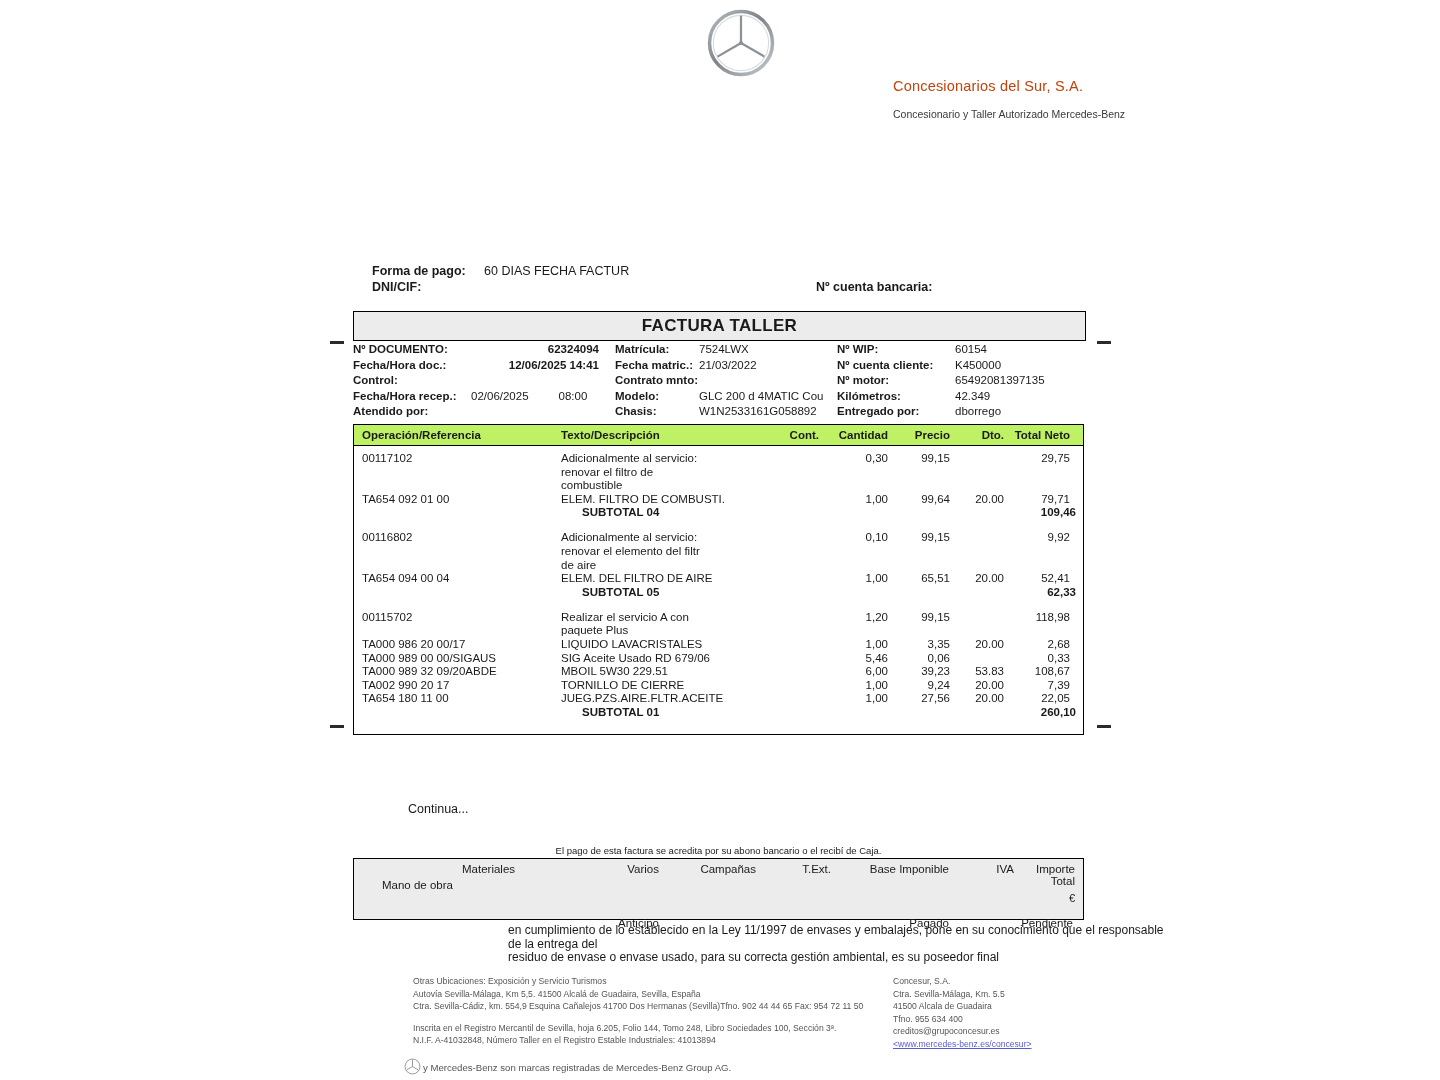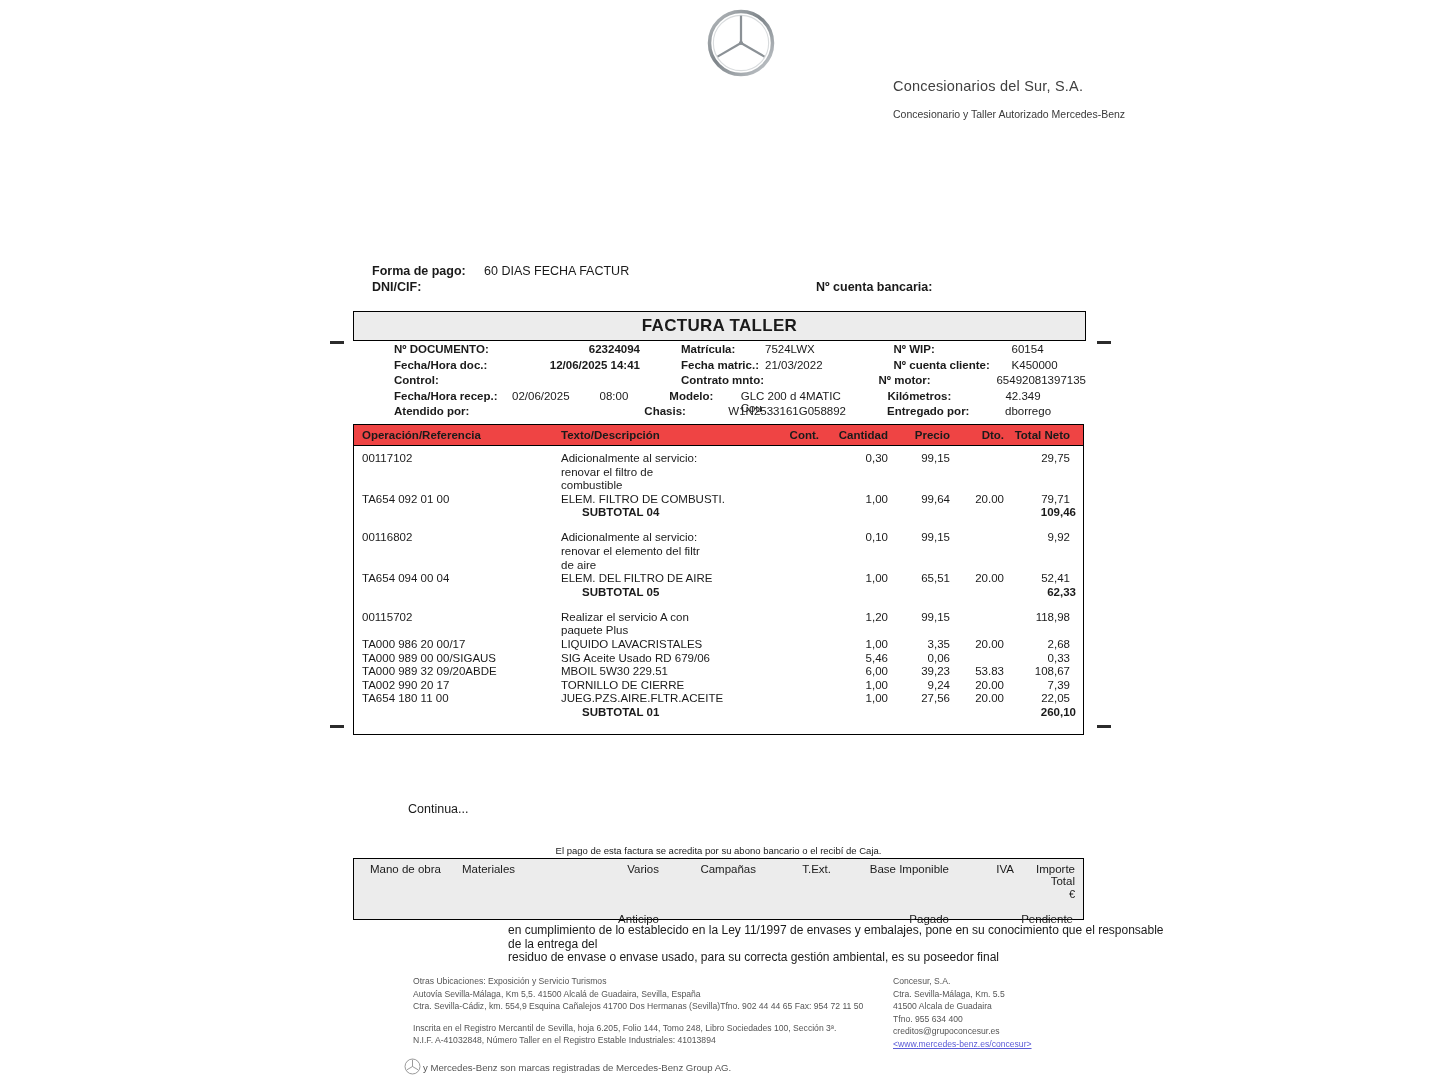--- a/index.html
+++ b/index.html
@@ -19,21 +19,21 @@
   
   .star-logo { position: absolute; left: 706px; top: 8px; }
   .company-block {
     position: absolute;
     left: 893px;
     top: 78px;
     width: 430px;
   }
   .company-name {
     font-size: 14.5px;
-    color: #404040;
+    color: #c2410c;
     letter-spacing: .2px;
     white-space: nowrap;
   }
   .company-sub {
     font-size: 10.5px;
     color: #3a3a3a;
     margin-top: 14px;
     white-space: nowrap;
   }
 
@@ -81,21 +81,21 @@
 
   
   .docinfo {
     position: absolute;
     left: 353px;
     top: 343px;
     width: 733px;
     font-size: 11.5px;
   }
   .docinfo-row { display: flex; height: 15.6px; align-items: baseline; }
-  .di-col { display: flex; align-items: flex-start; margin-left: 41px; }
+  .di-col { display: flex; align-items: center; }
   .di-c1 { width: 262px; }
   .di-c2 { width: 222px; }
   .di-c3 { width: 249px; }
   .di-lab { font-weight: bold; }
   .di-val { }
   .di-c1 .di-lab { width: 118px; }
   .di-c1 .di-val { font-weight: bold; }
   .di-c1 .di-val.num { width: 128px; text-align: right; }
   .di-c1 .di-val.plain { font-weight: normal; }
   .di-c2 .di-lab { width: 84px; }
@@ -108,21 +108,21 @@
     left: 353px;
     top: 424px;
     width: 731px;
     font-size: 11.5px;
   }
   .items-head {
     border-top: 1.4px solid #000;
     border-bottom: 1.4px solid #000;
     border-left: 1.4px solid #000;
     border-right: 1.4px solid #000;
-    background: #ef4444;
+    background: #bef264;
     display: flex;
     height: 22px;
     align-items: center;
     font-weight: bold;
     box-sizing: border-box;
   }
   .items-body {
     border-left: 1.4px solid #000;
     border-right: 1.4px solid #000;
     border-bottom: 1.4px solid #000;
@@ -171,21 +171,21 @@
     top: 858px;
     width: 731px;
     height: 62px;
     border: 1.8px solid #000;
     background: #ececec;
     box-sizing: border-box;
     font-size: 11.5px;
   }
   .tot-row1 { display: flex; padding-top: 4px; font-weight: normal; }
   .tot-row2 { display: flex; padding-top: 13px; }
-  .t1 { width: 108px; padding-left: 16px; box-sizing: border-box; }
+  .t1 { width: 108px; padding-left: 28px; box-sizing: border-box; margin-top: 16px; }
   .t2 { width: 103px; }
   .t3 { width: 94px;  text-align: right; }
   .t4 { width: 97px;  text-align: right; }
   .t5 { width: 75px;  text-align: right; }
   .t6 { width: 118px; text-align: right; }
   .t7 { width: 65px;  text-align: right; }
   .t8 { width: 67px;  text-align: right; padding-right: 6px; box-sizing: border-box; }
   .euro { text-align: right; padding-right: 8px; font-size: 11px; margin-top: 1px; }
   .a1 { width: 305px; text-align: right; }
   .a2 { width: 290px; text-align: right; }

